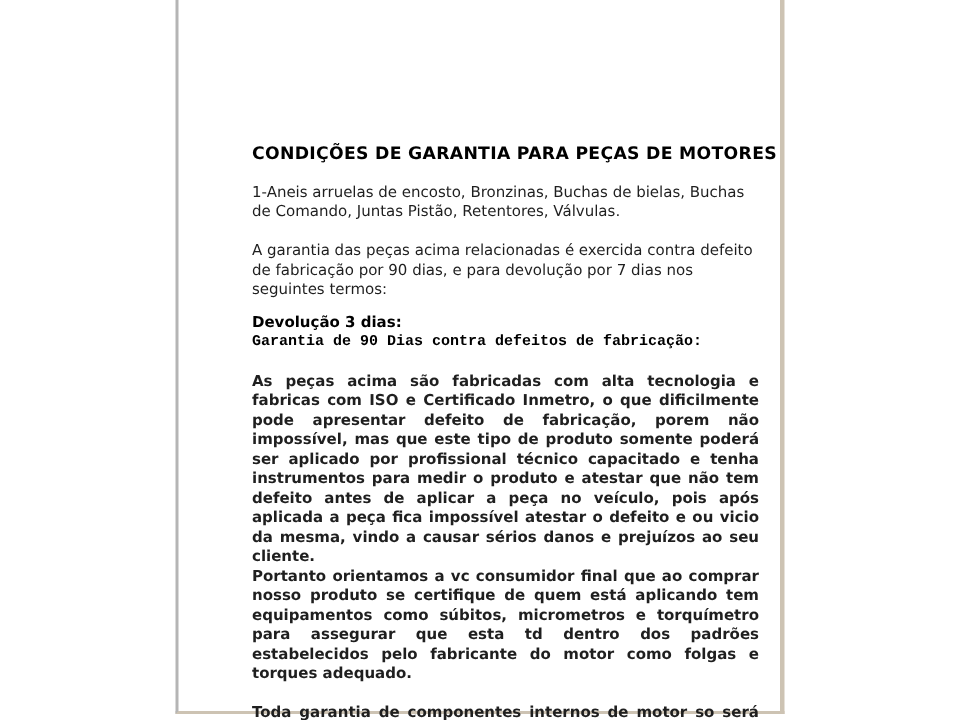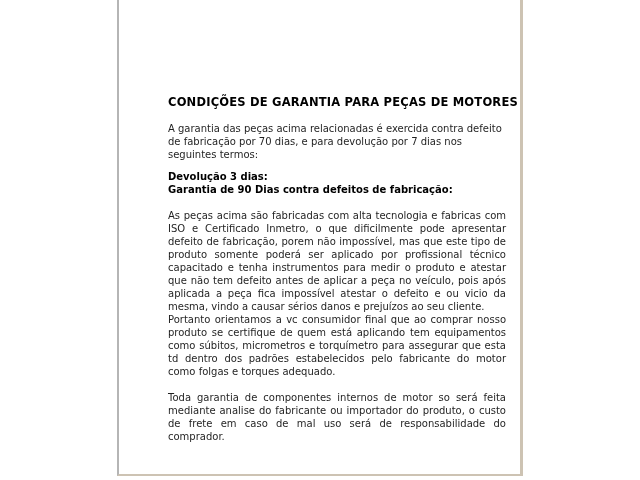--- a/index.html
+++ b/index.html
@@ -41,44 +41,47 @@
     white-space: nowrap;
   }
   .para {
     margin: 0 0 13px 0;
   }
   .para.tight {
     margin-bottom: 9px;
   }
   .para.justified {
     text-align: justify;
+    font-weight: bold;
   }
   .para.nogap {
     margin-bottom: 0;
   }
   .subheading {
     font-weight: bold;
     color: #000000;
     margin: 0;
   }
   .subheading.spaced {
     margin-bottom: 13px;
+    font-family: Liberation Mono, monospace;
   }
 </style>
 </head>
 <body>
 
 <div class="canvas">
   <div class="page">
     <div class="content">
 
       <h1 class="doc-title">CONDIÇÕES DE GARANTIA PARA PEÇAS DE MOTORES</h1>
 
+      <p class="para">1-Aneis arruelas de encosto, Bronzinas, Buchas de bielas, Buchas de Comando, Juntas Pistão, Retentores, Válvulas.</p>
 
-      <p class="para tight">A garantia das peças acima relacionadas é exercida contra defeito de fabricação por 70 dias, e para devolução por 7 dias nos seguintes termos:</p>
+      <p class="para tight">A garantia das peças acima relacionadas é exercida contra defeito de fabricação por 90 dias, e para devolução por 7 dias nos seguintes termos:</p>
 
       <div class="subheading">Devolução 3 dias:</div>
 
 
       <div class="subheading spaced">Garantia de 90 Dias contra defeitos de fabricação:</div>
 
       <p class="para justified nogap">As peças acima são fabricadas com alta tecnologia e fabricas com ISO e Certificado Inmetro, o que dificilmente pode apresentar defeito de fabricação, porem não impossível, mas que este tipo de produto somente poderá ser aplicado por profissional técnico capacitado e tenha instrumentos para medir o produto e atestar que não tem defeito antes de aplicar a peça no veículo, pois após aplicada a peça fica impossível atestar o defeito e ou vicio da mesma, vindo a causar sérios danos e prejuízos ao seu cliente.</p>
 
       <p class="para justified">Portanto orientamos a vc consumidor final que ao comprar nosso produto se certifique de quem está aplicando tem equipamentos como súbitos, micrometros e torquímetro para assegurar que esta td dentro dos padrões estabelecidos pelo fabricante do motor como folgas e torques adequado.</p>
 

